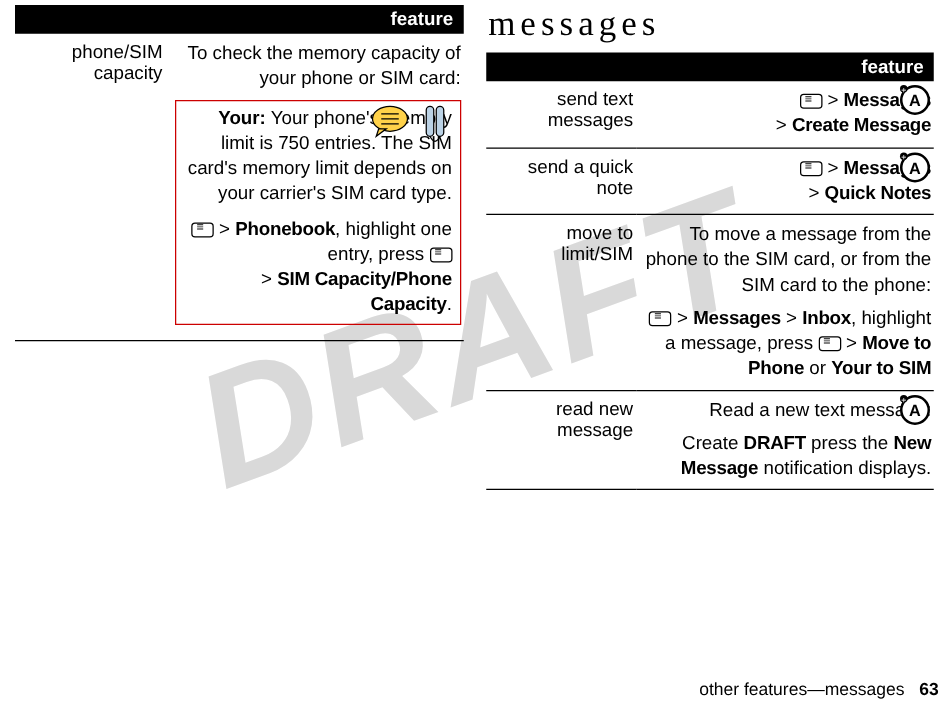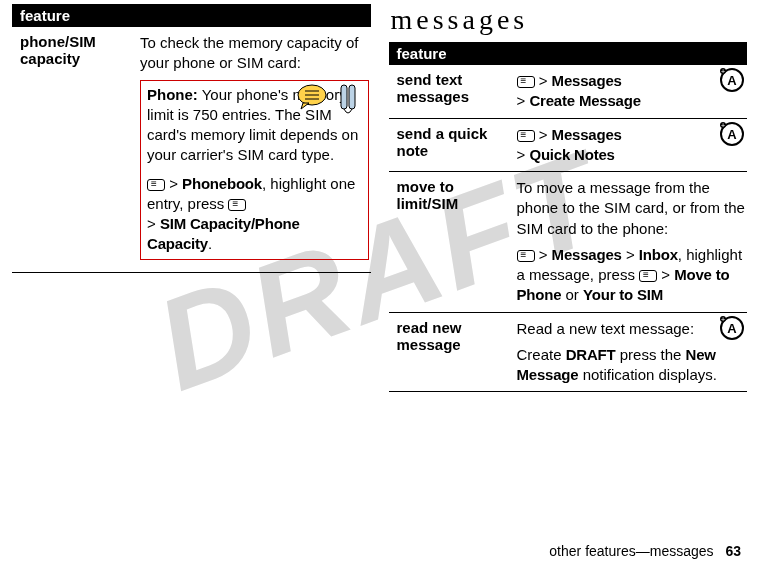--- a/index.html
+++ b/index.html
@@ -33,34 +33,34 @@
     display: flex;
     padding: 4px 12px 10px 12px;
   }
   .col { flex: 1; }
   .col.left { margin-right: 18px; }
   
   table {
     border-collapse: collapse;
     width: 100%;
   }
-  th, td { text-align: left; vertical-align: top; margin-left: 32px; }
+  th, td { text-align: right; vertical-align: top; margin-left: 32px; }
   .feature-header {
     background: #000;
     color: #fff;
     font-weight: bold;
     padding: 3px 8px;
     font-size: 15px;
   }
   .row td {
     border-bottom: 1px solid #000;
     padding: 6px 2px 6px 8px;
   }
   .row td:first-child {
-    font-weight: bold;
+    font-weight: normal;
     width: 120px;
   }
   .desc { line-height: 1.35; position: relative; }
   .condensed { font-family: Arial, Helvetica, sans-serif; font-stretch: condensed; letter-spacing: -0.2px; }
   .bold { font-weight: bold; }
   .section-title {
     font-size: 28px;
     font-family: Georgia, 'Times New Roman', serif;
     letter-spacing: 4px;
     margin: 0 0 6px 2px;
@@ -94,21 +94,21 @@
   .float-icons {
     position:absolute;
     top:56px;
     right:10px;
     display:flex;
     gap:6px;
   }
   .footer {
     position:absolute;
     bottom:6px;
-    right:18px;
+    right:8px;
     font-size:14px;
   }
   .footer .pg { font-weight:bold; margin-left:8px;}
 </style>
 </head>
 <body>
 
 <div class="watermark">DRAFT</div>
 
 <div class="page">
@@ -131,21 +131,21 @@
               <line x1="10" y1="12" x2="24" y2="12" stroke="#000"></line>
               <line x1="10" y1="16" x2="24" y2="16" stroke="#000"></line>
             </svg>
             <svg class="icon-circle" width="26" height="32">
               <rect x="6" y="2" width="6" height="24" rx="3" fill="#bcd3e6" stroke="#000"></rect>
               <rect x="14" y="2" width="6" height="24" rx="3" fill="#bcd3e6" stroke="#000"></rect>
               <path d="M9 26 Q13 34 17 26" fill="none" stroke="#000"></path>
             </svg>
           </div>
           <div class="notebox">
-            <span class="bold">Phone:</span><span> Your phone's memory limit is 750 entries. The SIM card's memory limit depends on your carrier's SIM card type.</span>
+            <span class="bold">Your:</span><span> Your phone's memory limit is 750 entries. The SIM card's memory limit depends on your carrier's SIM card type.</span>
             <div style="margin-top:8px">
               <span class="menu-key"></span>
               &gt;&nbsp;<span class="bold condensed">Phonebook</span><span>, highlight one entry, press </span><span class="menu-key"></span><br>
               &gt;&nbsp;<span class="bold condensed">SIM Capacity/Phone Capacity</span><span>.</span>
             </div>
           </div>
         </td>
       </tr>
     </tbody>
       </table>

